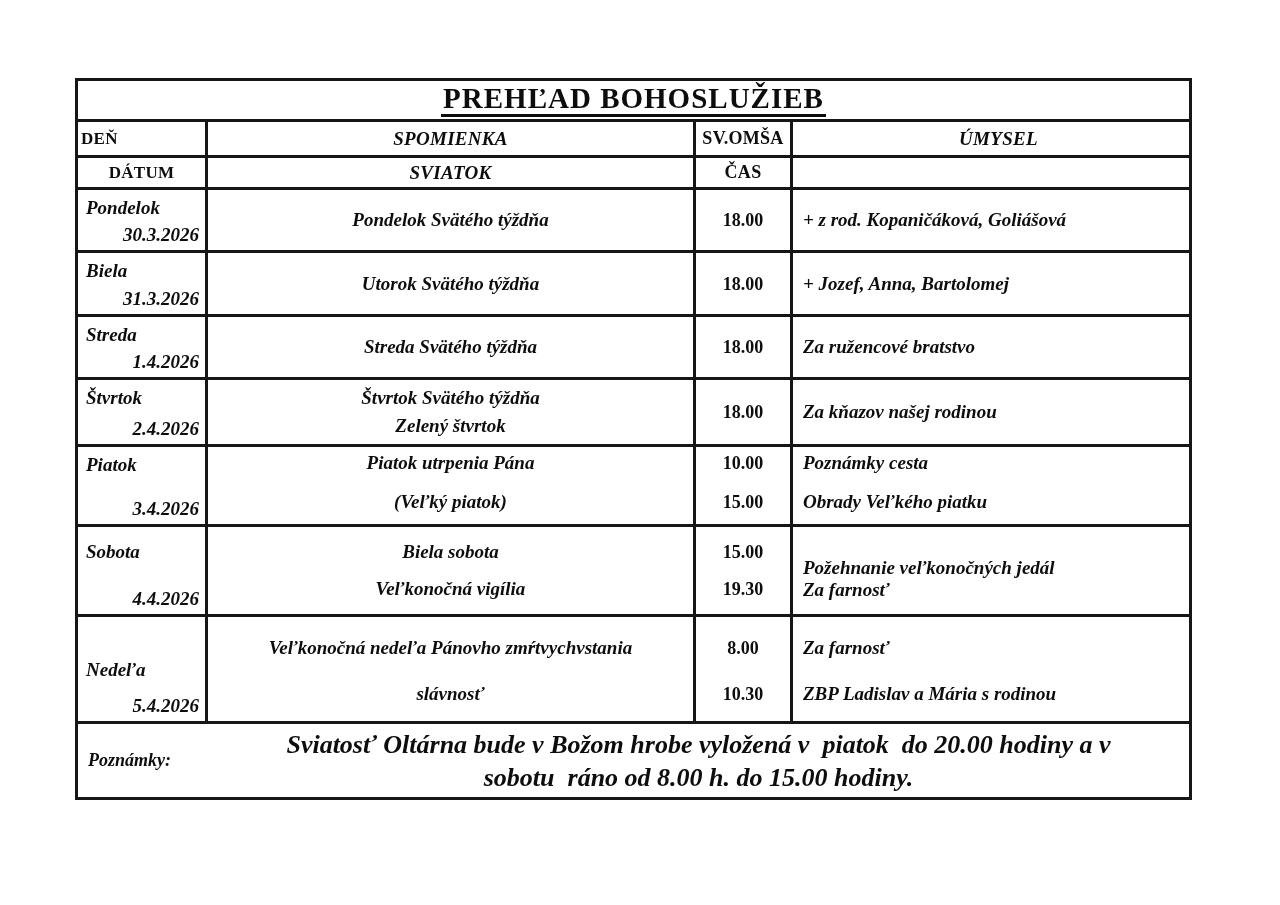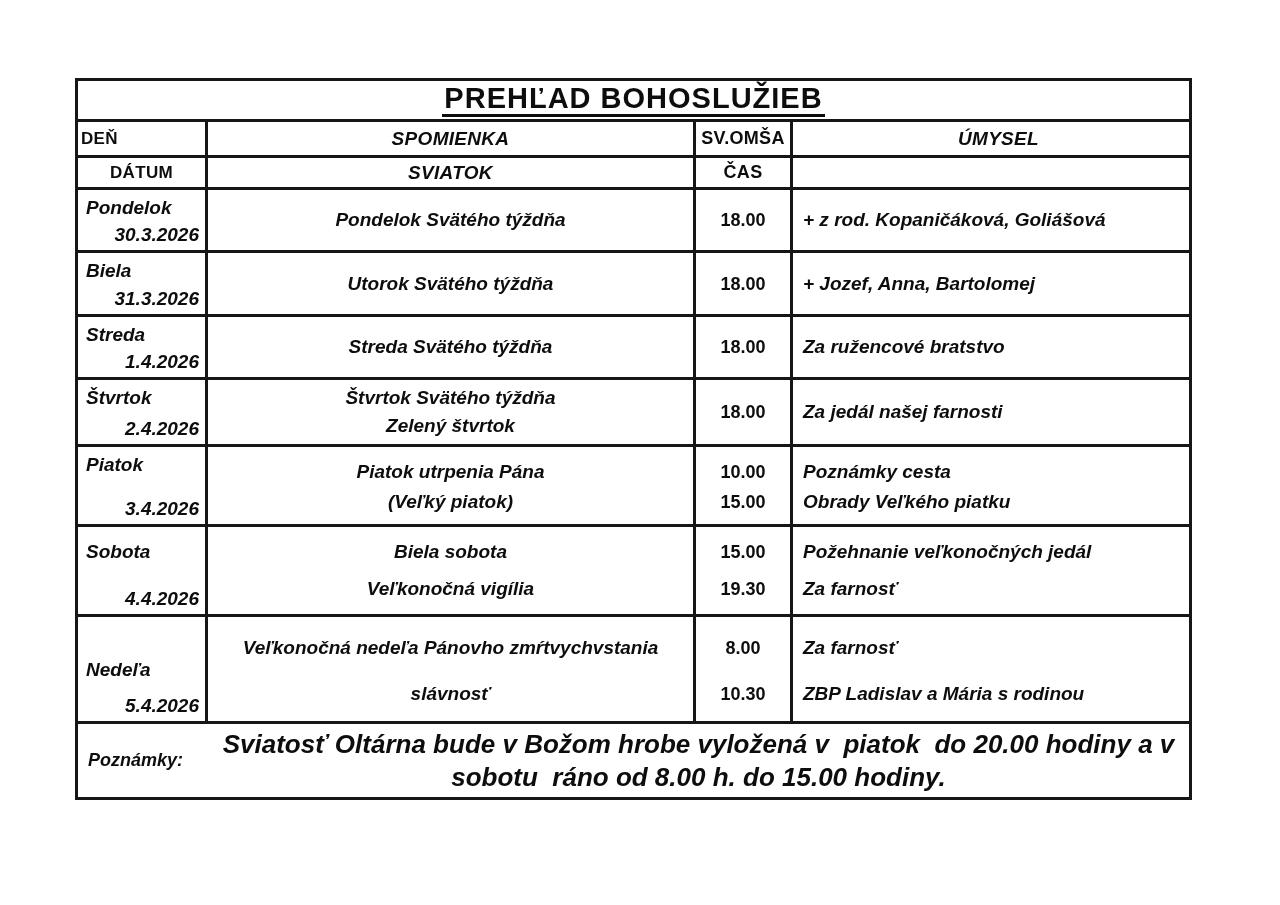--- a/index.html
+++ b/index.html
@@ -1,20 +1,20 @@
 <!DOCTYPE html>
 <html><head>
 <meta charset="utf-8">
 <style>
   html, body { margin:0; padding:0; }
   body {
     width:1280px; height:905px; background:#ffffff;
     font-family:"Liberation Sans", sans-serif; color:#0d0d0d;
   }
-  .sheet { position:relative; width:1280px; height:905px; background:#fff; overflow:hidden; }
+  .sheet { position:relative; width:1280px; height:905px; background:#fff; overflow:hidden;font-family:Liberation Serif, serif; }
   .doc-table {
     position:absolute; left:75px; top:78px; width:1111px;
     border:3px solid #161616; background:#fff;
   }
   
   .title-row { height:38px; display:flex; align-items:center; justify-content:center; border-bottom:3px solid #161616; }
   .title-text {
     font-size:29px; font-weight:bold; letter-spacing:1px;
     border-bottom:3px solid #0d0d0d; padding:0 2px 1px 2px; line-height:30px;
   }
@@ -38,21 +38,21 @@
   .date {
     position:absolute; bottom:4px; right:6px;
     font-weight:bold; font-style:italic; font-size:19px; white-space:nowrap;
   }
   .day-mid .day { top:42px; }
   .c2, .c3, .c4 { display:flex; flex-direction:column; }
   .c2 { align-items:center; text-align:center; font-weight:bold; font-style:italic; font-size:19px; }
   .c3 { align-items:center; text-align:center; font-weight:bold; font-size:18px; }
   .c4 { align-items:flex-start; text-align:left; padding-left:10px; font-weight:bold; font-style:italic; font-size:19px; }
   .lines-1 { justify-content:center; }
-  .lines-2 { justify-content:space-between; padding-top:14px; padding-bottom:11px; }
+  .lines-2 { justify-content:space-between; padding-top:5px; padding-bottom:11px; }
   .line { line-height:22px; white-space:nowrap; }
   
   .footer-row { display:flex; height:73px; border-bottom:none; }
   .notes-label {
     width:130px; box-sizing:border-box; display:flex; align-items:center; padding-left:10px;
     font-weight:bold; font-style:italic; font-size:18px;
   }
   .note-body {
     flex:1; display:flex; flex-direction:column; justify-content:center; align-items:center;
     font-weight:bold; font-style:italic; font-size:26px; line-height:33px; text-align:right;
@@ -137,21 +137,21 @@
         <span class="date">2.4.2026</span>
       </div>
       <div class="cell c2 lines-2" style="padding-top:7px; padding-bottom:7px;">
         <span class="line">Štvrtok Svätého týždňa</span>
         <span class="line">Zelený štvrtok</span>
       </div>
       <div class="cell c3 lines-1">
         <span class="line">18.00</span>
       </div>
       <div class="cell c4 lines-1">
-        <span class="line">Za jedál našej farnosti</span>
+        <span class="line">Za kňazov našej rodinou</span>
       </div>
     </div>
 
     <div class="row" style="height:77px">
       <div class="cell c1">
         <span class="day">Piatok</span>
         <span class="date">3.4.2026</span>
       </div>
       <div class="cell c2 lines-2">
         <span class="line">Piatok utrpenia Pána</span>
@@ -173,21 +173,21 @@
         <span class="date">4.4.2026</span>
       </div>
       <div class="cell c2 lines-2" style="padding-top:14px; padding-bottom:14px;">
         <span class="line">Biela sobota</span>
         <span class="line">Veľkonočná vigília</span>
       </div>
       <div class="cell c3 lines-2" style="padding-top:14px; padding-bottom:14px;">
         <span class="line">15.00</span>
         <span class="line">19.30</span>
       </div>
-      <div class="cell c4 lines-2" style="padding-top:14px; padding-bottom:14px;">
+      <div class="cell c4 lines-2" style="padding-top:30px; padding-bottom:14px;">
         <span class="line">Požehnanie veľkonočných jedál</span>
         <span class="line">Za farnosť</span>
       </div>
     </div>
 
     <div class="row" style="height:104px">
       <div class="cell c1 day-mid">
         <span class="day">Nedeľa</span>
         <span class="date">5.4.2026</span>
       </div>

